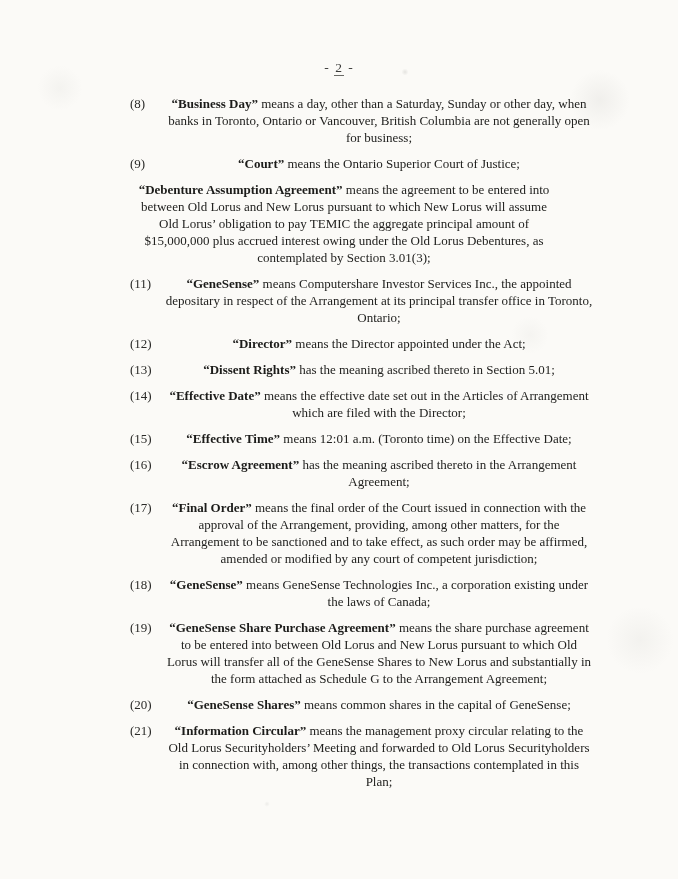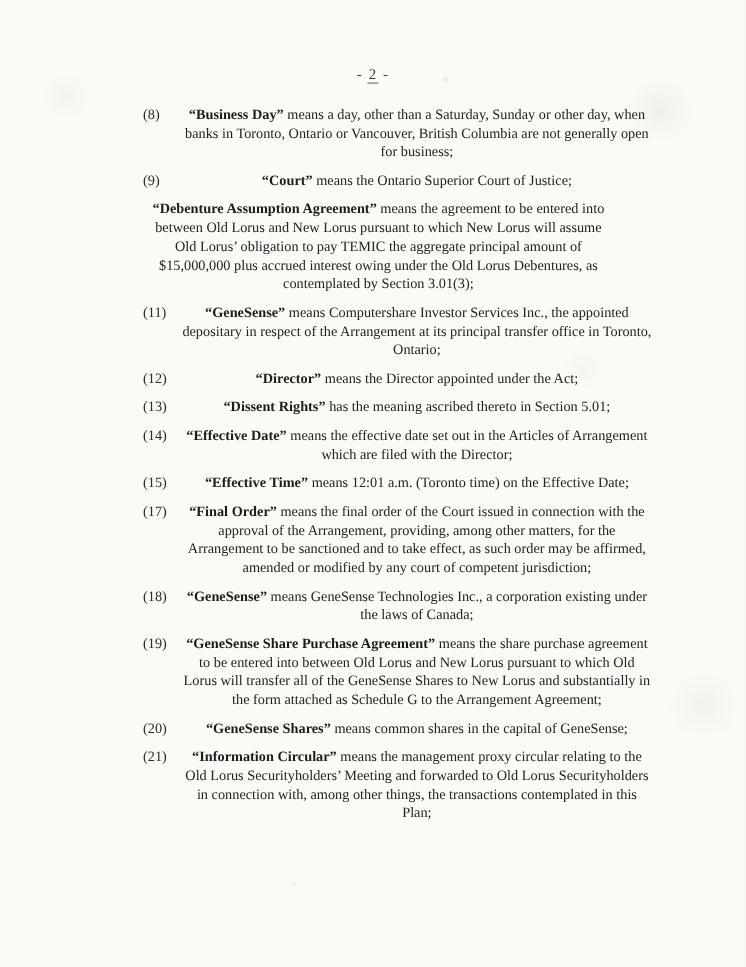--- a/index.html
+++ b/index.html
@@ -105,20 +105,24 @@
   <div class="def-row">
     <span class="def-num">(14)</span>
     <span class="def-body"><span class="term">“Effective Date”</span><span class="rest"> means the effective date set out in the Articles of Arrangement which are filed with the Director;</span></span>
   </div>
 
   <div class="def-row">
     <span class="def-num">(15)</span>
     <span class="def-body"><span class="term">“Effective Time”</span><span class="rest"> means 12:01 a.m. (Toronto time) on the Effective Date;</span></span>
   </div>
 
+  <div class="def-row">
+    <span class="def-num">(16)</span>
+    <span class="def-body"><span class="term">“Escrow Agreement”</span><span class="rest"> has the meaning ascribed thereto in the Arrangement Agreement;</span></span>
+  </div>
 
   <div class="def-row">
     <span class="def-num">(17)</span>
     <span class="def-body"><span class="term">“Final Order”</span><span class="rest"> means the final order of the Court issued in connection with the approval of the Arrangement, providing, among other matters, for the Arrangement to be sanctioned and to take effect, as such order may be affirmed, amended or modified by any court of competent jurisdiction;</span></span>
   </div>
 
   <div class="def-row">
     <span class="def-num">(18)</span>
     <span class="def-body"><span class="term">“GeneSense”</span><span class="rest"> means GeneSense Technologies Inc., a corporation existing under the laws of Canada;</span></span>
   </div>

